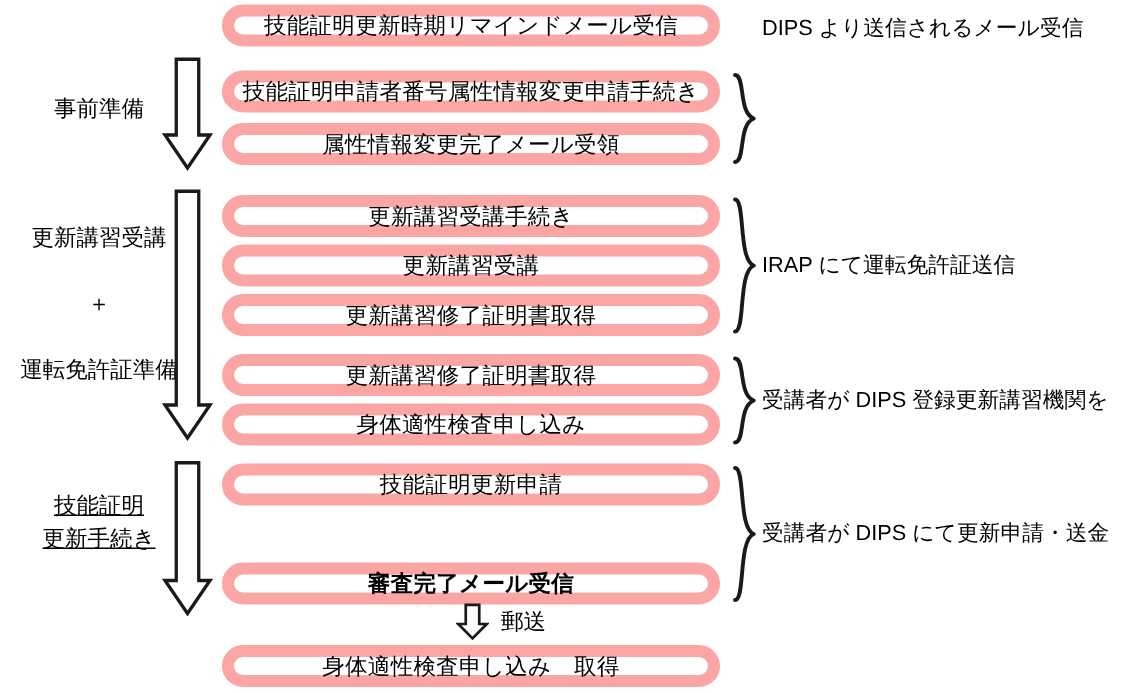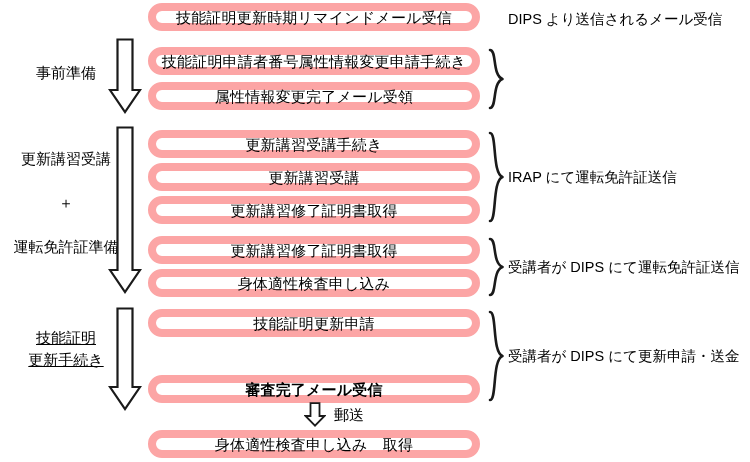--- a/index.html
+++ b/index.html
@@ -169,17 +169,17 @@
     <svg width="20" height="92" viewBox="0 0 20 92">
       <path d="M4,2 C11,2 6,42 16.5,46 C6,50 11,90 4,90" fill="none" stroke="#1a1a1a" stroke-width="2.6" stroke-linecap="round" stroke-linejoin="round"></path>
     </svg>
   </div>
 
   <div class="note" style="top:8px;">DIPS より送信されるメール受信</div>
 
 
   <div class="note" style="top:166px;">IRAP にて運転免許証送信</div>
 
-  <div class="note" style="top:256px;">受講者が DIPS にて運転免許証送信</div>
+  <div class="note" style="top:256px;">受講者が DIPS 登録更新講習機関を</div>
 
   <div class="note" style="top:345px;">受講者が DIPS にて更新申請・送金</div>
 
 </div>
 
 </body></html>

